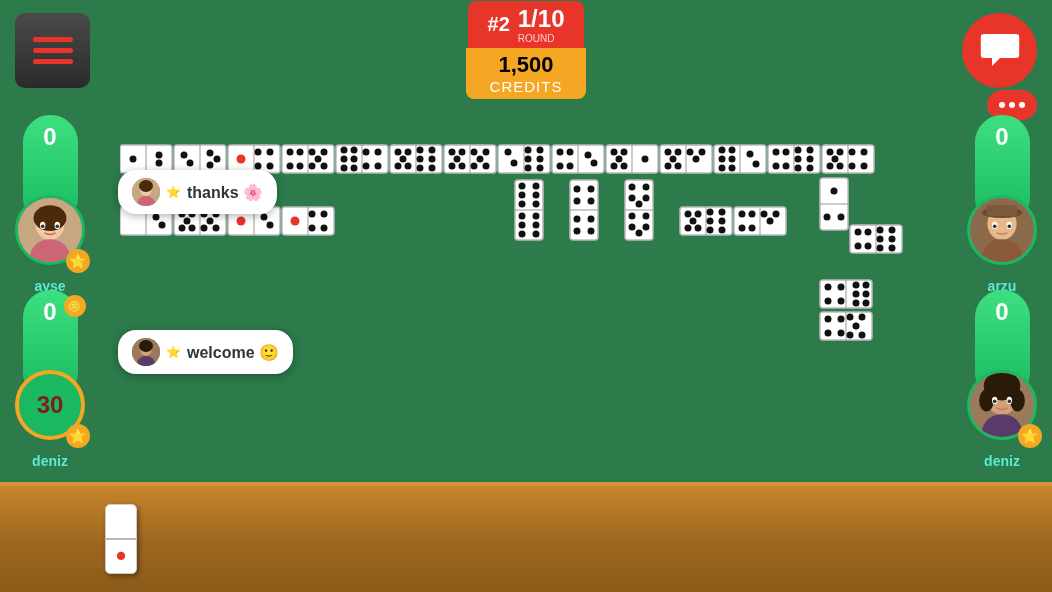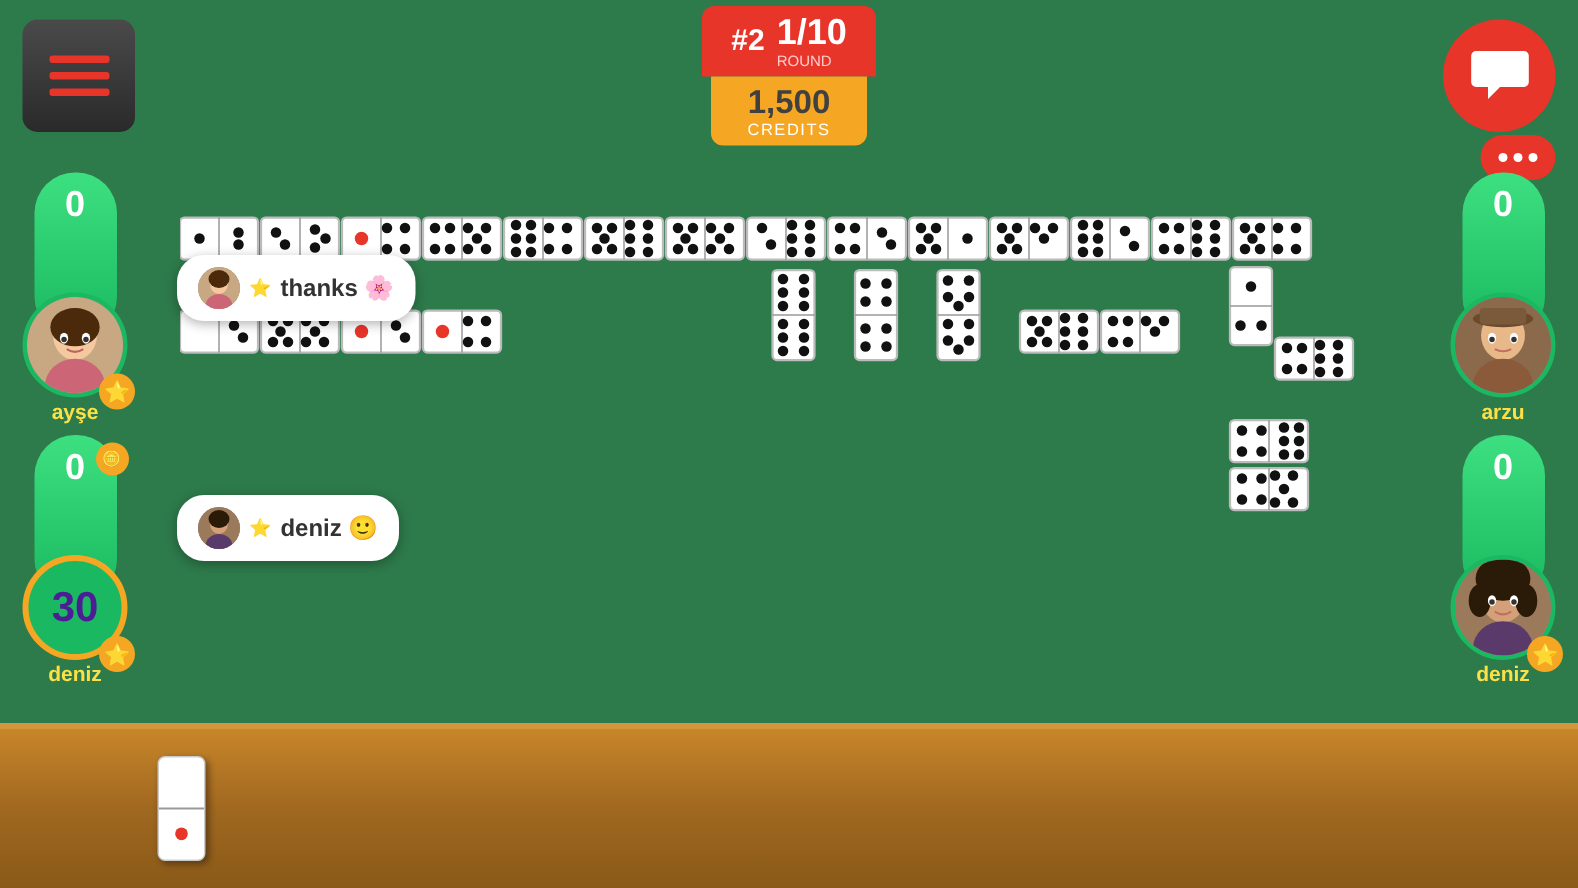--- a/index.html
+++ b/index.html
@@ -93,24 +93,24 @@
     }
     .credits-badge {
       background: #f5a623;
       border-radius: 0 0 8px 8px;
       padding: 4px 24px;
       text-align: center;
     }
     .credits-badge .credits-num {
       font-size: 22px;
       font-weight: bold;
-      color: #404040;
+      color: #000000;
     }
     .credits-badge .credits-label {
-      font-size: 11px;
+      font-size: 15px;
       color: #fff;
       letter-spacing: 1px;
       text-align: right;
     }
 
     .chat-btn {
       width: 75px;
       height: 75px;
       background: #e8352a;
       border-radius: 50%;
@@ -178,22 +178,22 @@
       position: relative;
     }
     .avatar-circle svg {
       width: 100%;
       height: 100%;
     }
 
     .player-name {
       font-size: 14px;
       font-weight: bold;
-      color: #fde047;
-      margin-top: 1px;
+      color: #5eead4;
+      margin-top: 13px;
     }
 
     
     .star-badge {
       position: absolute;
       bottom: -8px;
       right: -5px;
       width: 24px;
       height: 24px;
       background: #f5a623;
@@ -224,23 +224,23 @@
     
     .timer-circle {
       width: 70px;
       height: 70px;
       border-radius: 50%;
       background: #1ab860;
       border: 4px solid #f5a623;
       display: flex;
       align-items: center;
       justify-content: center;
-      font-size: 28px;
+      font-size: 24px;
       font-weight: bold;
-      color: #4c1d95;
+      color: #7f1d1d;
       position: relative;
     }
 
     
     .chat-bubble {
       position: absolute;
       background: white;
       border-radius: 18px;
       padding: 8px 14px;
       font-size: 16px;
@@ -437,21 +437,21 @@
   <div class="chat-bubble" style="left: 118px; top: 330px;">
     <div class="mini-avatar">
       <svg viewBox="0 0 28 28">
         <rect width="28" height="28" fill="#9a7a5a"></rect>
         <ellipse cx="14" cy="11" rx="6" ry="7" fill="#d4a078"></ellipse>
         <ellipse cx="14" cy="26" rx="9" ry="8" fill="#5a3a6a"></ellipse>
         <ellipse cx="14" cy="8" rx="7" ry="6" fill="#2a1a08"></ellipse>
       </svg>
     </div>
     <span class="mini-star">⭐</span>
-    <span>deniz 🙂</span>
+    <span>welcome 🙂</span>
   </div>
 
   <svg style="position:absolute; top:130px; left:120px; width:810px; height:230px;" viewBox="0 0 810 230">
 
     <g transform="translate(0,0)">
       <rect x="0" y="15" width="52" height="28" rx="3" fill="white" stroke="#bbb" stroke-width="1.5"></rect>
       <line x1="26" y1="15" x2="26" y2="43" stroke="#999" stroke-width="1"></line>
       <circle cx="13" cy="29" r="3.5" fill="#111"></circle>
       <circle cx="39" cy="25" r="3.5" fill="#111"></circle>
       <circle cx="39" cy="33" r="3.5" fill="#111"></circle>

